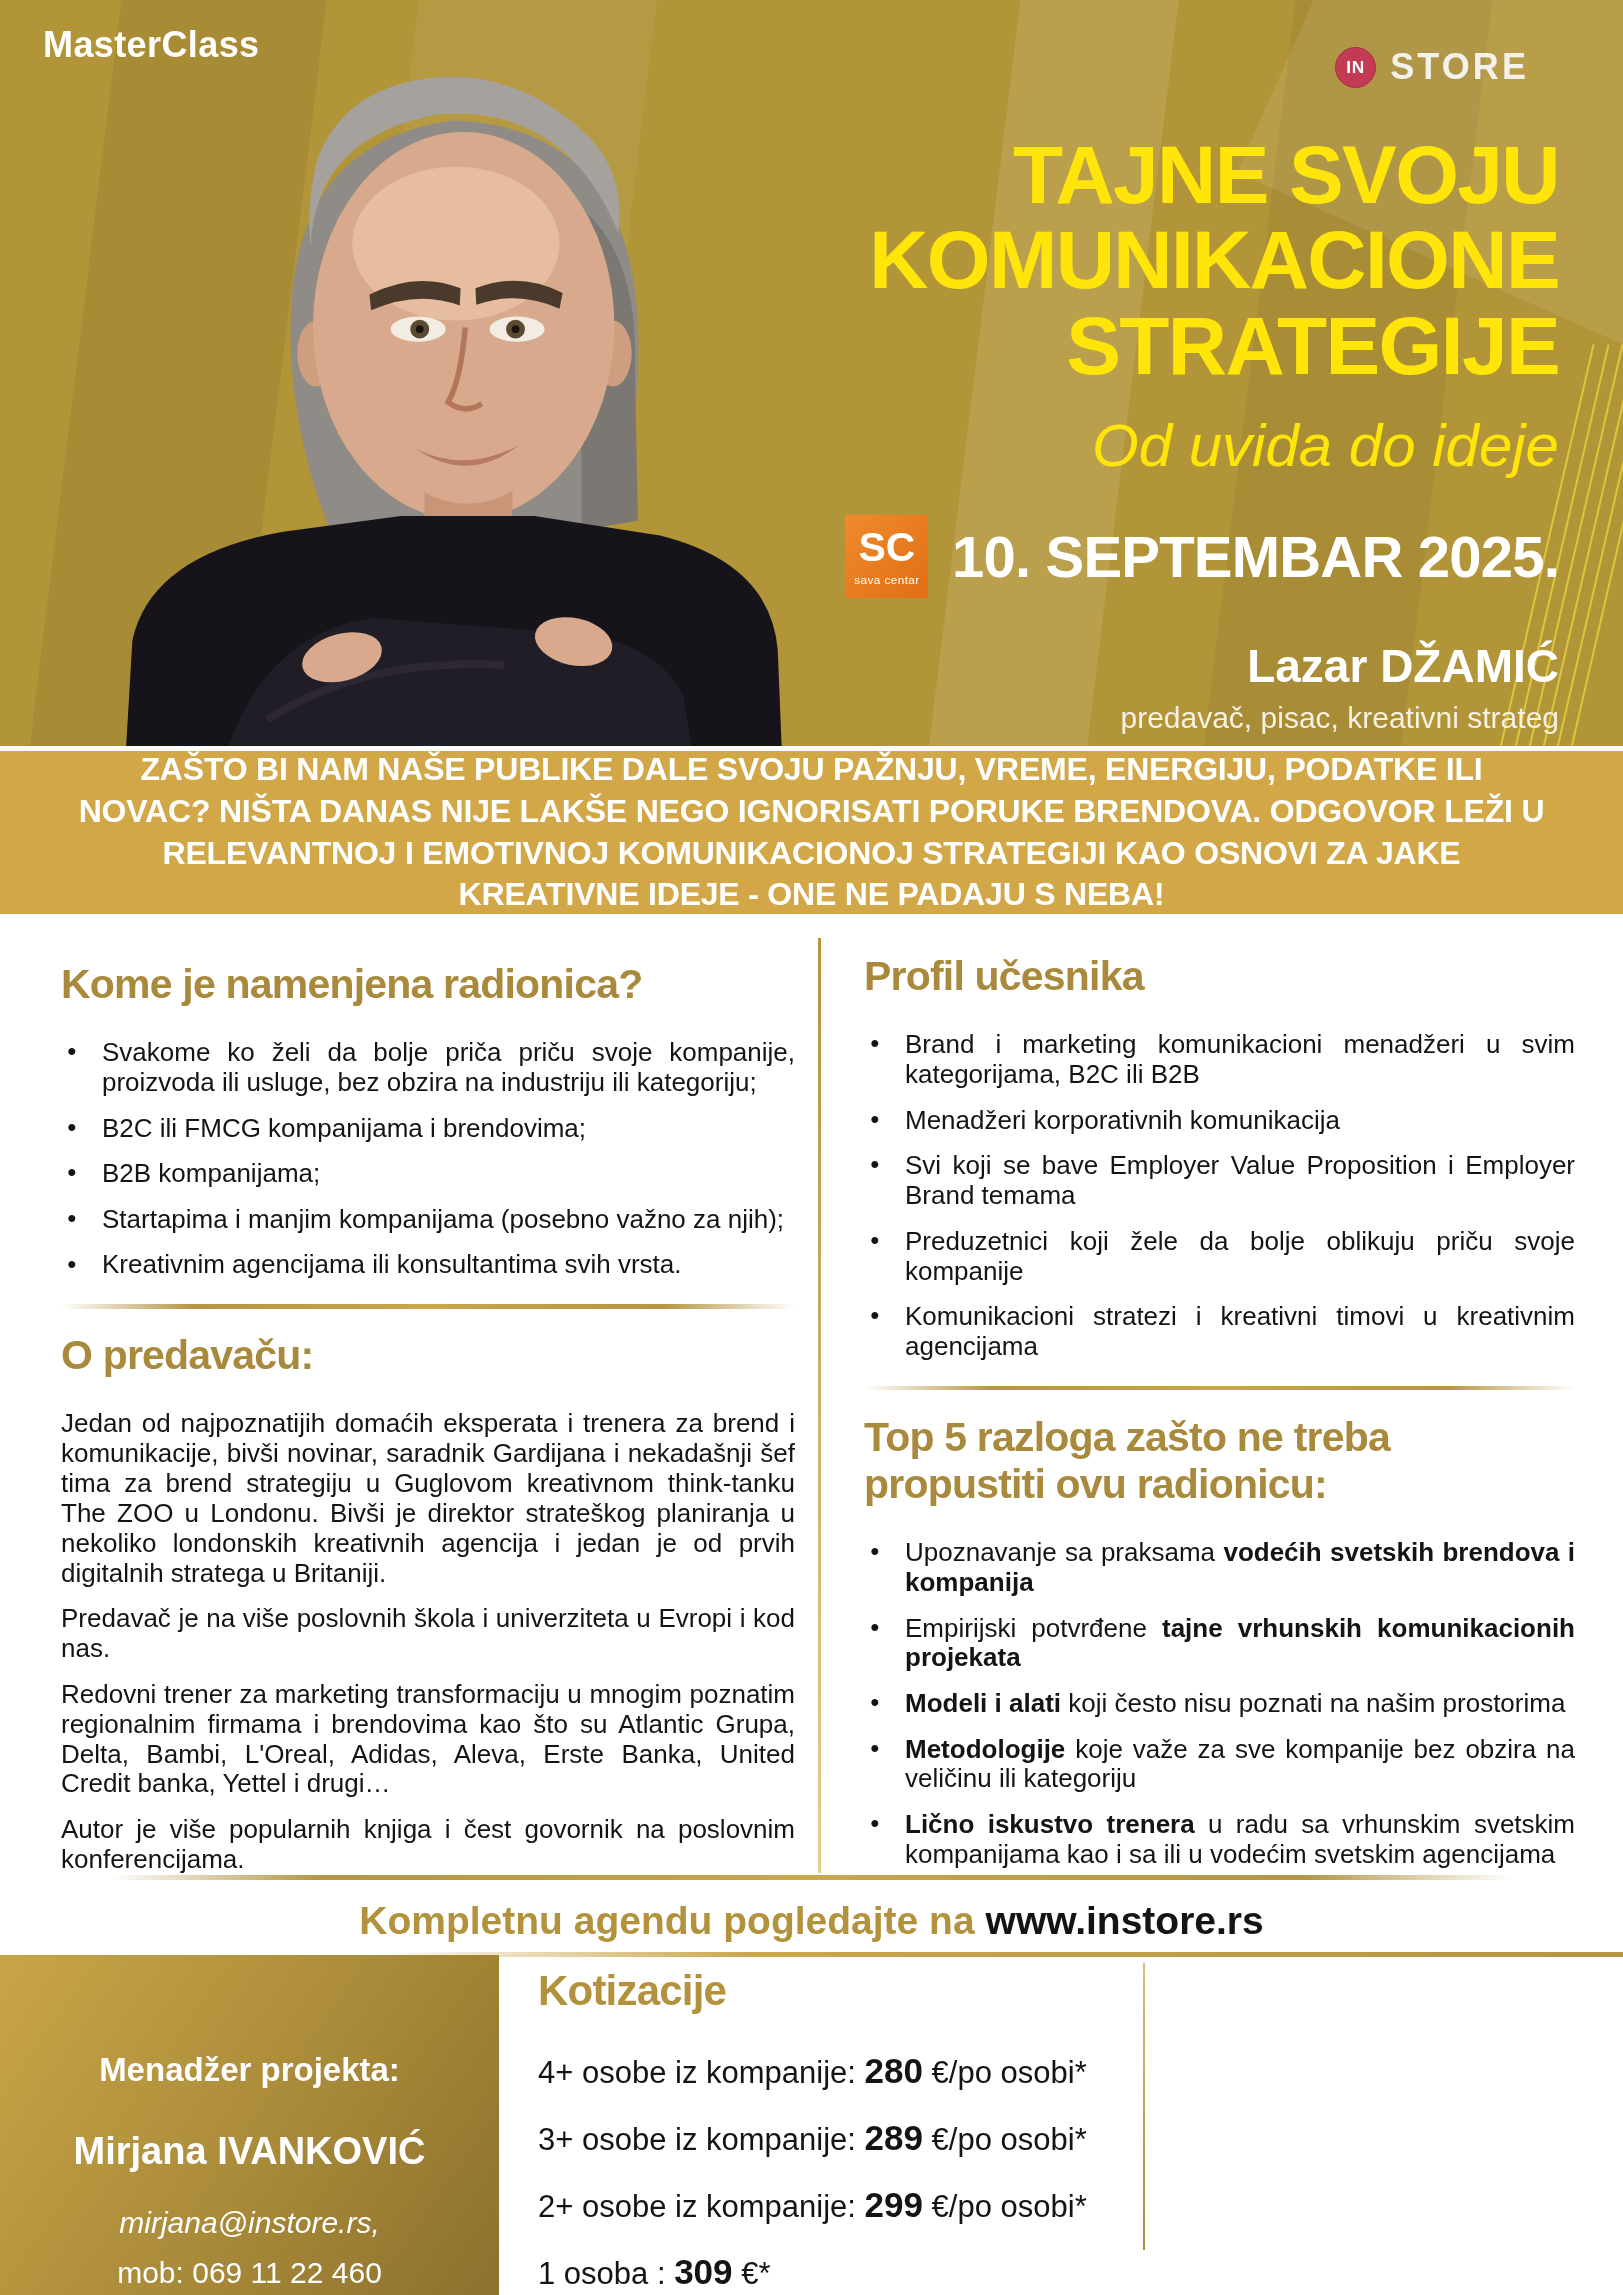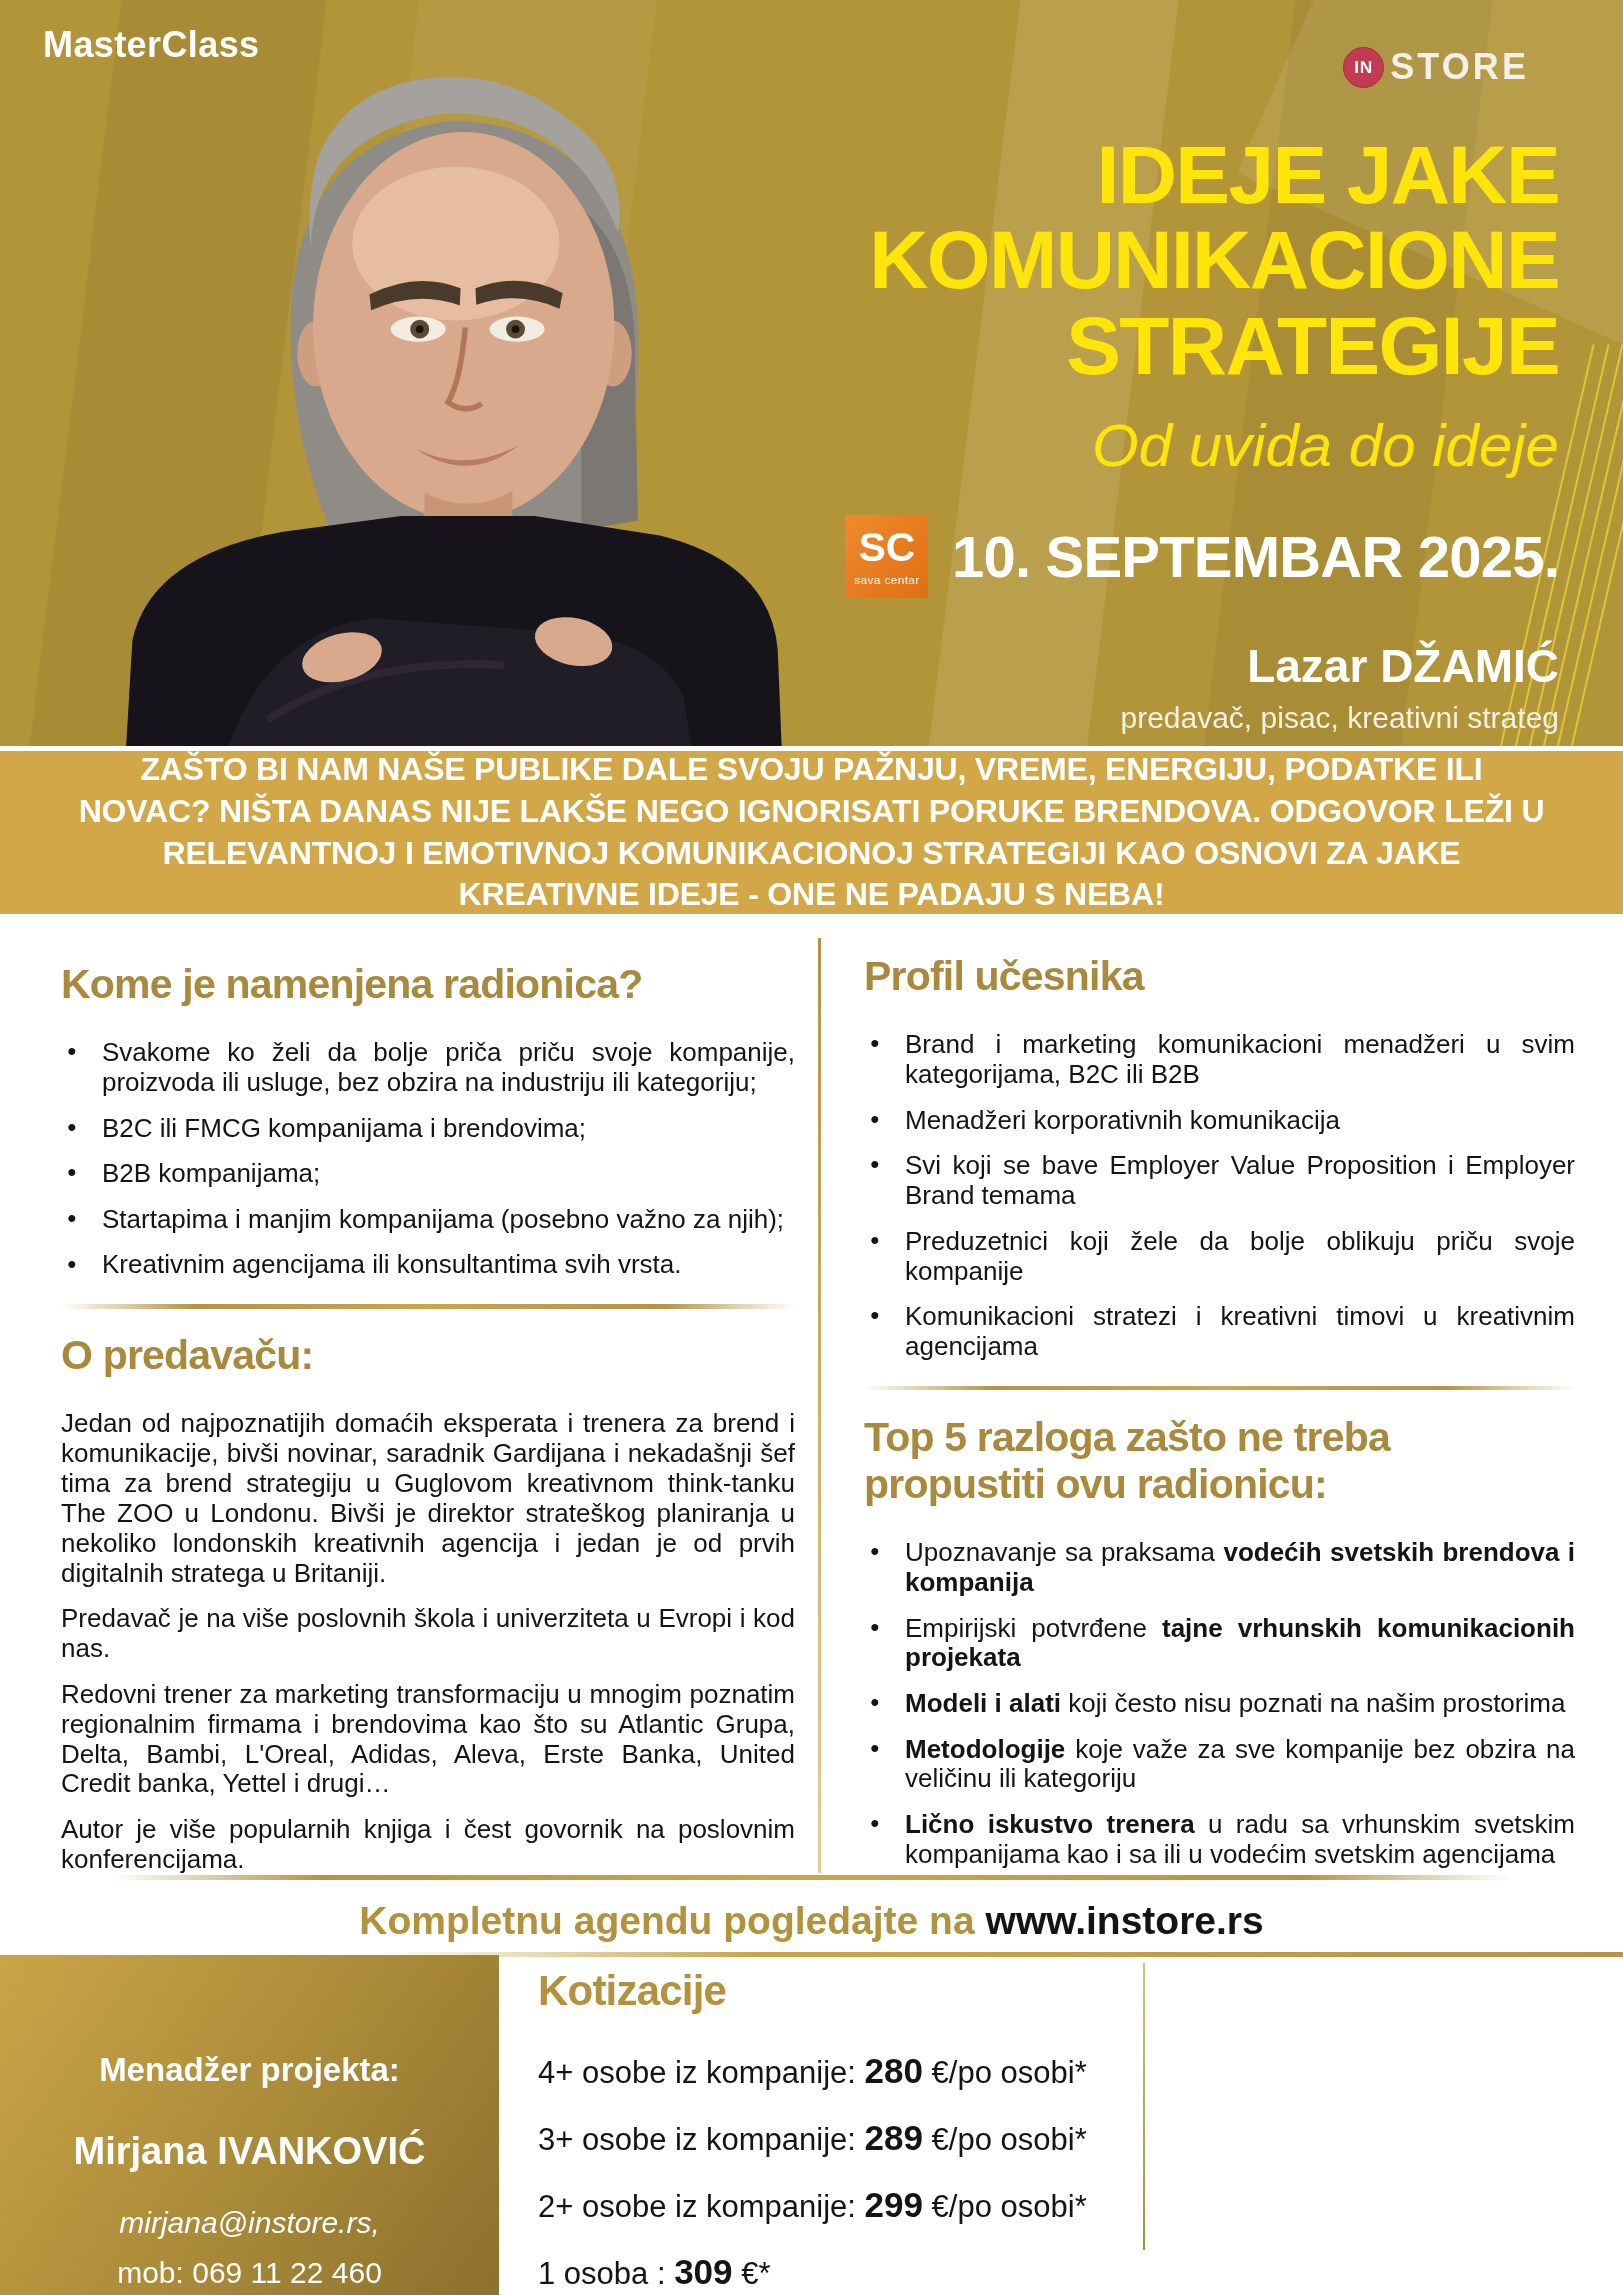--- a/index.html
+++ b/index.html
@@ -13,21 +13,21 @@
   .s2{left:369px;width:236px;background:rgba(255,255,255,.05);}
   .s3{left:970px;width:157px;background:rgba(255,255,255,.10);}
   .s4{left:1245px;width:196px;background:rgba(0,0,0,.05);}
   .s5{position:absolute;right:-134px;top:-204px;width:440px;height:487px;background:rgba(255,255,255,.09);transform:rotate(24deg);}
   .ylines{position:absolute;right:14px;top:338px;}
   .ylines span{display:inline-block;width:1.6px;height:503px;margin-left:12.6px;
                background:rgba(255,238,60,.55);transform:rotate(13deg);}
 
   .masterclass{position:absolute;left:43px;top:23.6px;color:#ffffff;font-size:36px;font-weight:bold;letter-spacing:0.4px;}
 
-  .instore{position:absolute;top:46px;right:94px;display:flex;align-items:center;gap:6px;}
+  .instore{position:absolute;top:46px;right:94px;display:flex;align-items:center;gap:14px;}
   .instore .dot{width:39px;height:39px;border-radius:50%;background:#c23b52;display:flex;align-items:center;justify-content:center;
                 color:#fff;font-size:17.3px;font-weight:bold;letter-spacing:0.8px;border:1.6px solid #a52f43;}
   .instore .word{color:#f4f1ea;font-size:36px;font-weight:bold;letter-spacing:3.1px;}
 
   .photo{position:absolute;left:23.6px;top:11.8px;width:848px;height:734px;}
 
   .titleblock{position:absolute;top:132px;right:64px;text-align:right;}
   .titleblock .tline{color:#ffe50a;font-size:82px;line-height:1.04;font-weight:bold;letter-spacing:-1.6px;}
   .subtitle{color:#ffe50a;font-size:60px;font-weight:normal;font-style:italic;margin-top:23.6px;}
   .daterow{margin-top:35px;display:flex;justify-content:flex-end;align-items:center;gap:23.6px;}
@@ -131,21 +131,21 @@
     </svg>
 
     <div class="masterclass">MasterClass</div>
 
     <div class="instore">
       <div class="dot">IN</div>
       <div class="word">STORE</div>
     </div>
 
     <div class="titleblock">
-      <div class="tline">IDEJE JAKE</div>
+      <div class="tline">TAJNE SVOJU</div>
       <div class="tline">KOMUNIKACIONE</div>
       <div class="tline">STRATEGIJE</div>
       <div class="subtitle">Od uvida do ideje</div>
       <div class="daterow">
         <div class="sclogo">
           <span class="abbr">SC</span>
           <span class="sub">sava centar</span>
         </div>
         <div class="date">10. SEPTEMBAR 2025.</div>
       </div>

